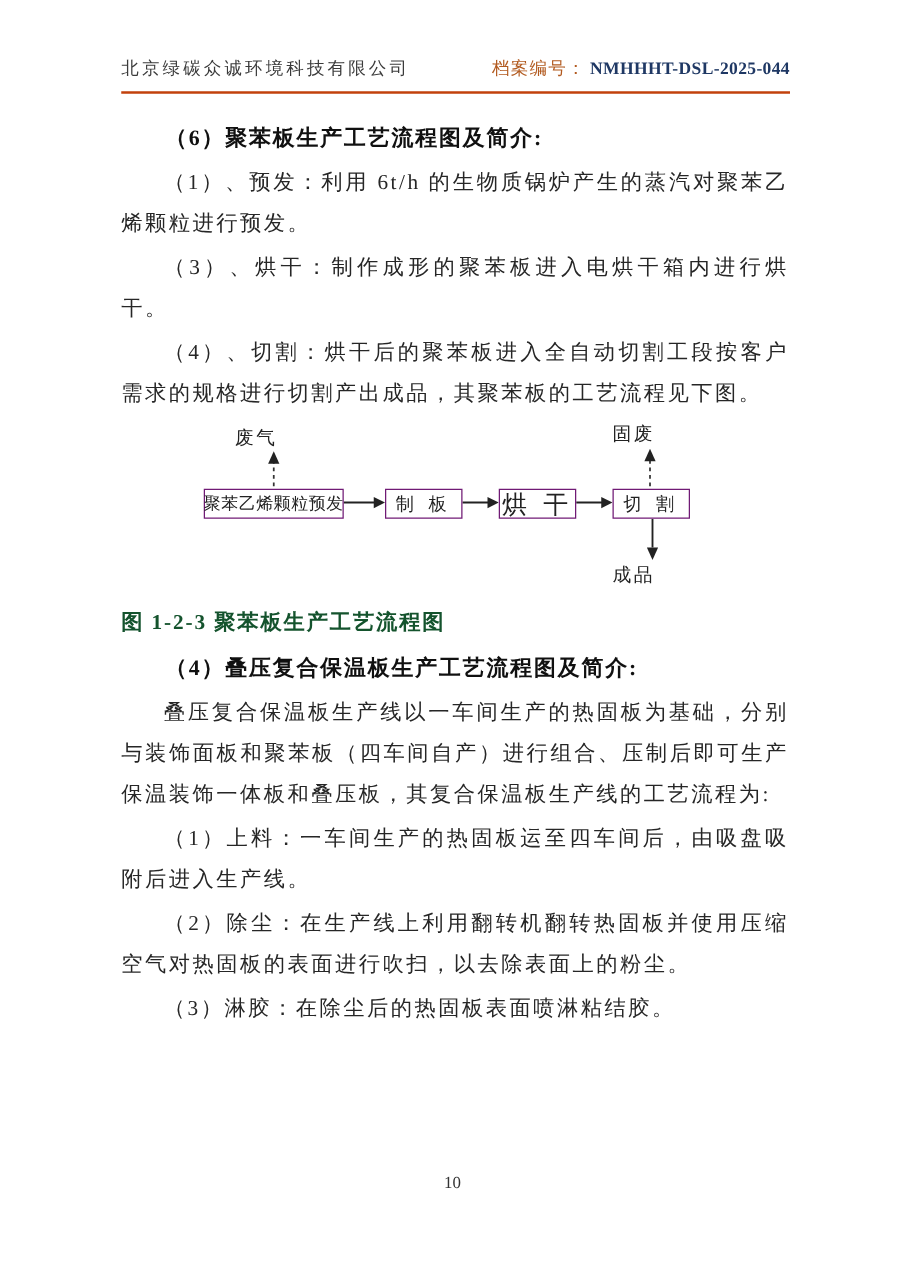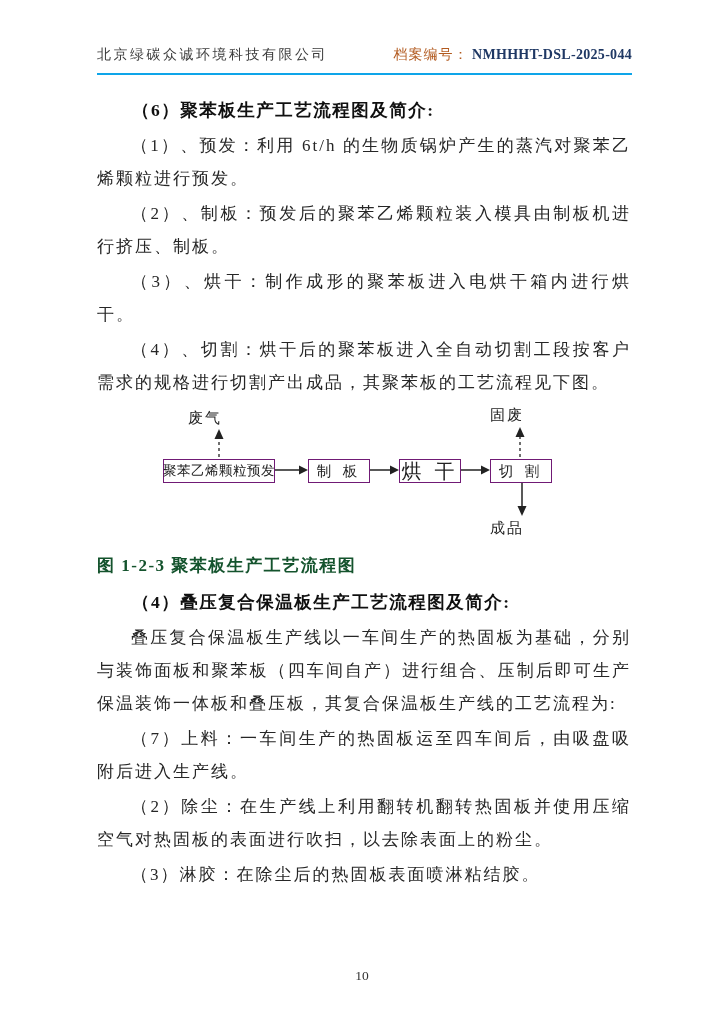--- a/index.html
+++ b/index.html
@@ -10,21 +10,21 @@
     overflow:hidden;
     font-family:"Liberation Serif","DejaVu Serif",serif;
     color:#262626;
   }
   
   .hdr{
     position:absolute;
     top:46px;left:97px;width:535px;
     display:flex;justify-content:space-between;align-items:baseline;
     padding-bottom:9px;
-    border-bottom:2px solid #0ea5e9;
+    border-bottom:2px solid #c2410c;
     font-size:14px;
   }
   .hdr .company{color:#3b3b3b;letter-spacing:2.5px;}
   .hdr .archive-label{color:#b25a1f;letter-spacing:1px;}
   .hdr .archive-number{color:#1f3864;font-weight:600;letter-spacing:.3px;}
   
   .doc{
     position:absolute;
     top:90px;left:97px;width:534px;
     font-size:17px;line-height:33px;
@@ -68,21 +68,21 @@
   .dlabel.solid-waste{left:393px;top:3px;}
   .dlabel.product{left:393px;top:116px;}
   
   .caption{
     text-align:left;font-weight:bold;color:#14532d;
     text-indent:0 !important;
     margin-top:8px !important;
     letter-spacing:1.5px;font-size:17px;
   }
   .footer{
-    position:absolute;bottom:40px;left:0;width:724px;
+    position:absolute;bottom:70px;left:0;width:724px;
     text-align:center;font-size:13.5px;color:#333;
     font-family:"Liberation Serif","DejaVu Serif",serif;
   }
 </style>
 </head>
 <body>
 
 <div class="page">
 
   <div class="hdr">
@@ -90,21 +90,20 @@
     <span>
       <span class="archive-label">档案编号：</span>
       <span class="archive-number">NMHHHT-DSL-2025-044</span>
     </span>
   </div>
 
   <div class="doc">
 
     <h3>（6）聚苯板生产工艺流程图及简介:</h3>
     <p>（1）、预发：利用 6t/h 的生物质锅炉产生的蒸汽对聚苯乙烯颗粒进行预发。</p>
-    <p>（2）、制板：预发后的聚苯乙烯颗粒装入模具由制板机进行挤压、制板。</p>
     <p>（3）、烘干：制作成形的聚苯板进入电烘干箱内进行烘干。</p>
     <p>（4）、切割：烘干后的聚苯板进入全自动切割工段按客户需求的规格进行切割产出成品，其聚苯板的工艺流程见下图。</p>
 
     <div class="diagram">
       <svg width="534" height="138" viewBox="0 0 534 138">
 
         <line x1="122" y1="54" x2="122" y2="35" stroke="#333" stroke-width="1.4" stroke-dasharray="3,3"></line>
         <polygon points="117.5,36 126.5,36 122,26" fill="#222"></polygon>
 
         <line x1="423" y1="54" x2="423" y2="33" stroke="#333" stroke-width="1.4" stroke-dasharray="3,3"></line>
@@ -126,21 +125,21 @@
       <div class="pbox b2">制 板</div>
       <div class="pbox b3">烘 干</div>
       <div class="pbox b4">切 割</div>
       <span class="dlabel product">成品</span>
     </div>
 
     <p class="caption">图 1-2-3 聚苯板生产工艺流程图</p>
 
     <h3>（4）叠压复合保温板生产工艺流程图及简介:</h3>
     <p>叠压复合保温板生产线以一车间生产的热固板为基础，分别与装饰面板和聚苯板（四车间自产）进行组合、压制后即可生产保温装饰一体板和叠压板，其复合保温板生产线的工艺流程为:</p>
-    <p>（7）上料：一车间生产的热固板运至四车间后，由吸盘吸附后进入生产线。</p>
+    <p>（1）上料：一车间生产的热固板运至四车间后，由吸盘吸附后进入生产线。</p>
     <p>（2）除尘：在生产线上利用翻转机翻转热固板并使用压缩空气对热固板的表面进行吹扫，以去除表面上的粉尘。</p>
     <p>（3）淋胶：在除尘后的热固板表面喷淋粘结胶。</p>
 
   </div>
 
   <div class="footer">
     <span>10</span>
   </div>
 
 </div>

